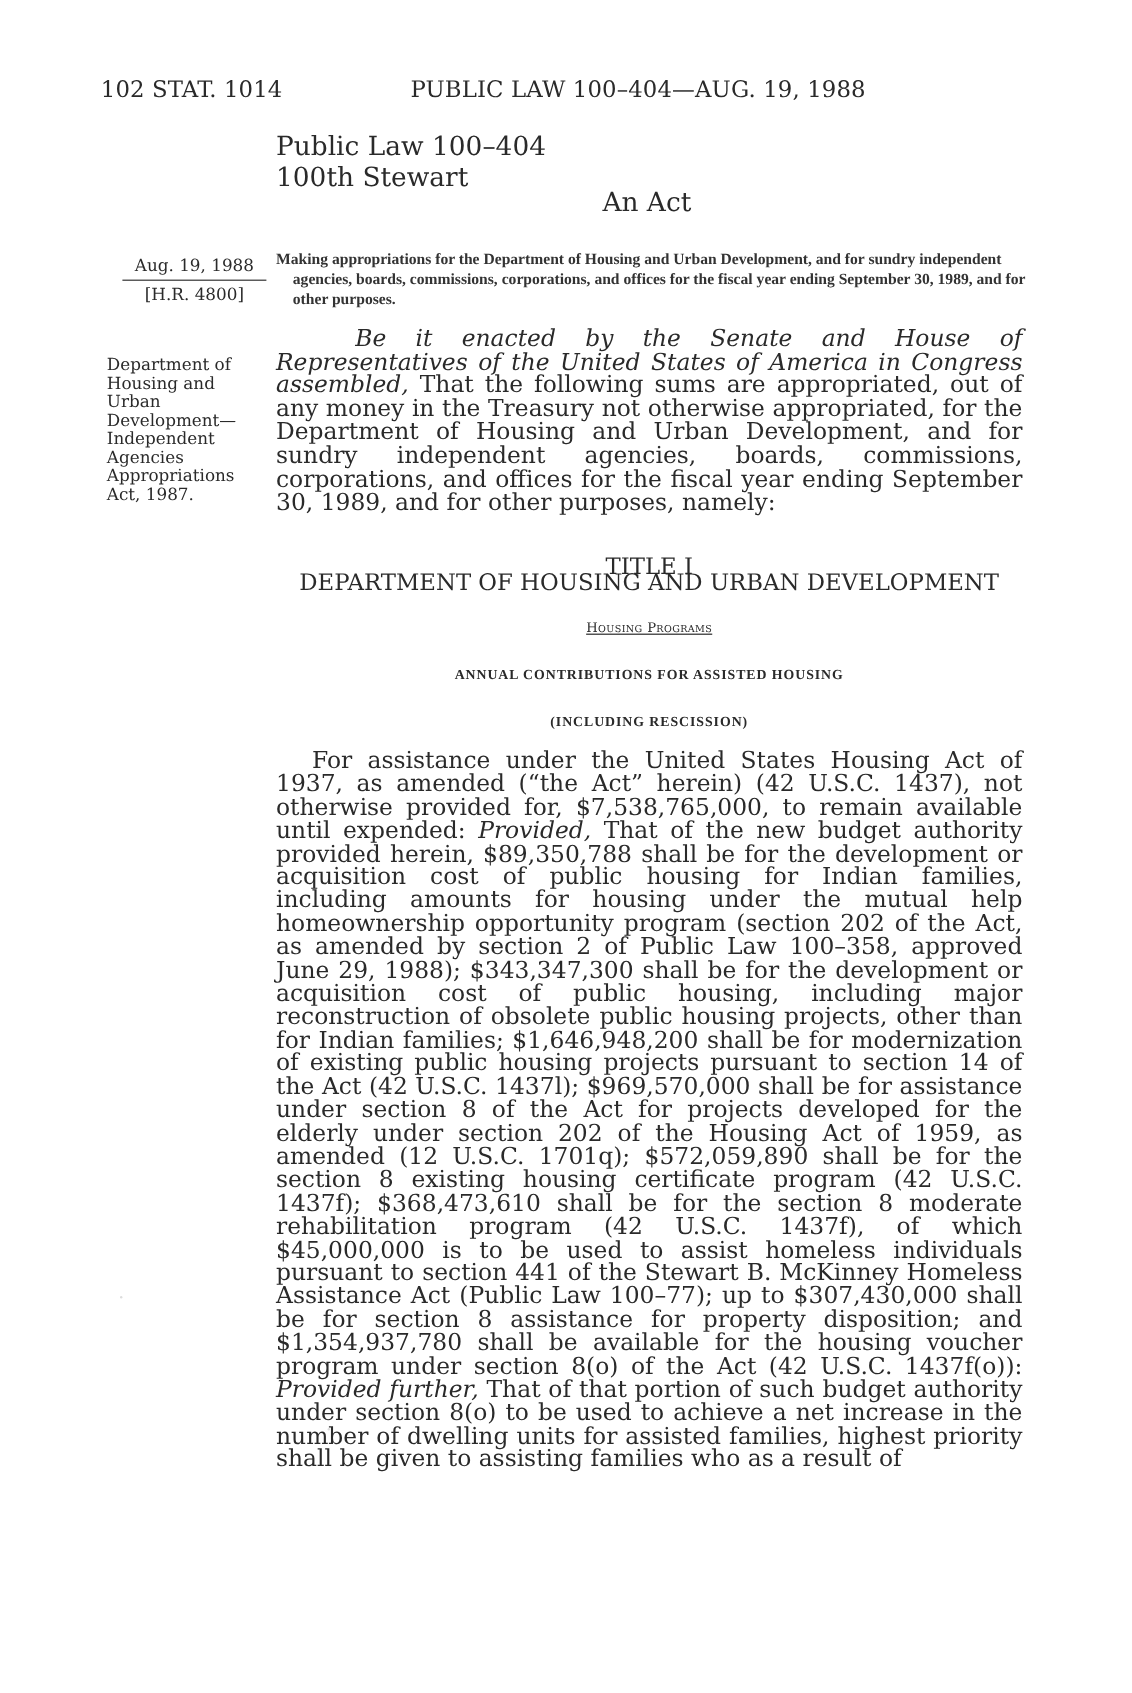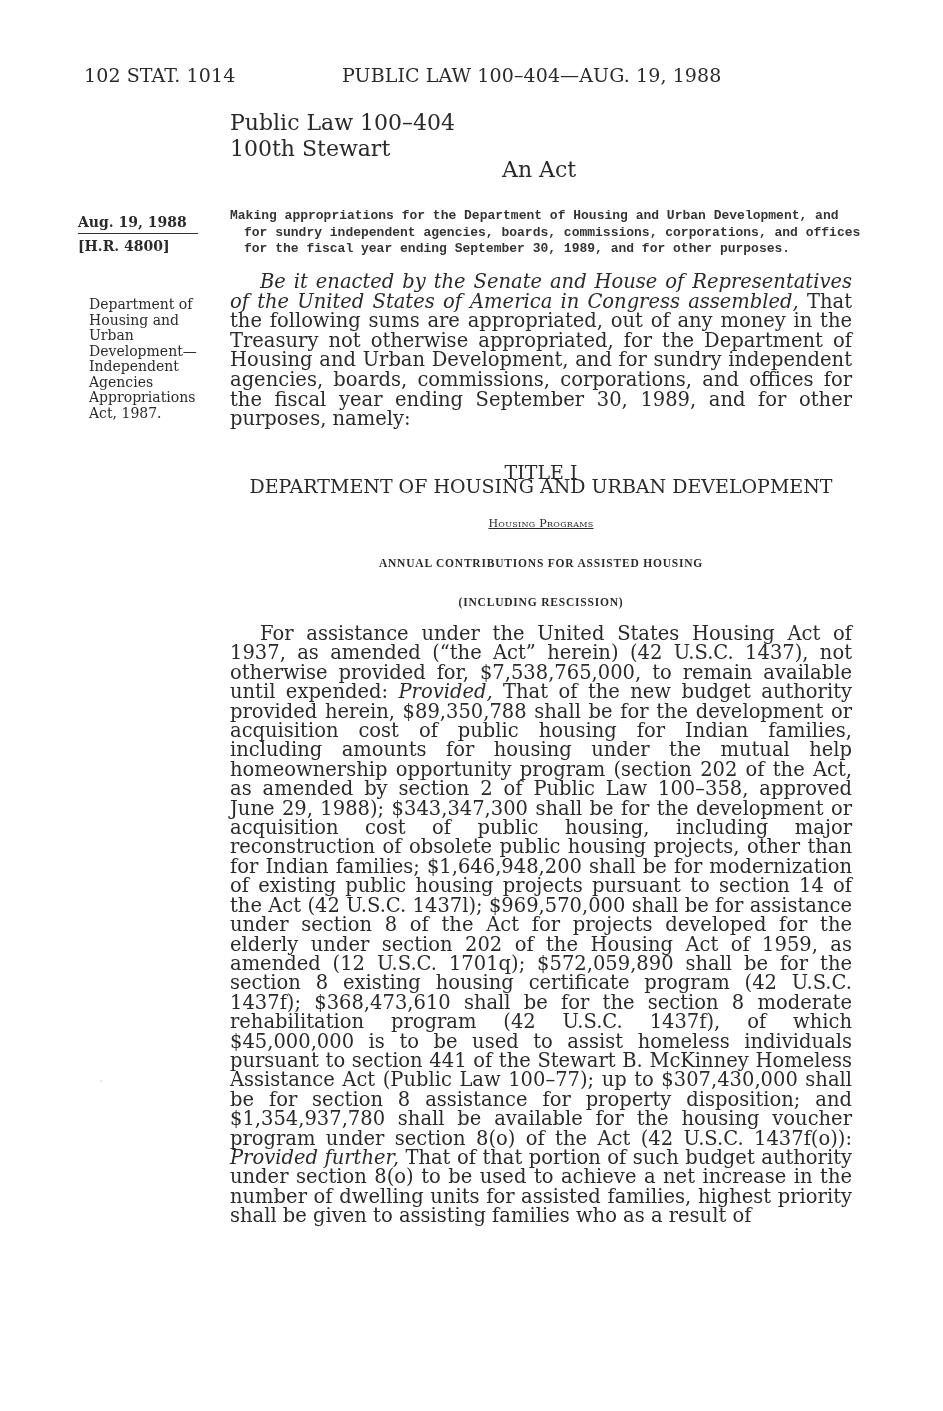--- a/index.html
+++ b/index.html
@@ -19,40 +19,40 @@
   .running-head .stat { position: absolute; left: 0; top: 0; }
   .running-head .law { position: absolute; left: 258px; top: 0; white-space: nowrap; }
   .pl-title {
     position: absolute; left: 230px; top: 110px;
     font-size: 22px; line-height: 26px;
   }
   .an-act {
     position: absolute; left: 502px; top: 157px; font-size: 22px;
   }
   .margin-dates {
-    position: absolute; left: 78px; top: 213px; width: 120px;
-    font-size: 14px; line-height: 18px; font-weight: bold;
+    position: absolute; left: 102px; top: 213px; width: 120px;
+    text-align: center; font-size: 14px; line-height: 18px;
   }
   .margin-dates .date { border-bottom: 1px solid #333; padding-bottom: 2px; margin-bottom: 3px; }
   .purpose {
     position: absolute; left: 230px; top: 208px; width: 622px;
-    font-family: Liberation Mono, monospace;
+    font-family: Liberation Serif, serif;
     font-size: 13px; line-height: 16.5px; font-weight: bold; color: #333;
     padding-left: 14px; text-indent: -14px;
   }
   .margin-note {
     position: absolute; left: 89px; top: 297px; width: 115px;
     font-size: 14px; line-height: 15.5px;
   }
   .enacting {
     position: absolute; left: 230px; top: 272px; width: 622px;
     font-size: 19.5px; line-height: 19.6px; text-align: justify;
     text-indent: 30px;
   }
-  .enacting em { font-style: italic; }
+  .enacting em { font-style: italic; margin-left: 36px; }
   .center-head { position: absolute; left: 230px; width: 622px; text-align: center; }
   .title1 { top: 433px; font-size: 19px; margin-top: 28px; }
   .dept { top: 475px; font-size: 19px; }
   .programs { top: 517px; font-size: 11px; font-variant: small-caps; letter-spacing: 0.3px; text-decoration: underline; }
   .annual { top: 557px; font-size: 11.5px; font-weight: bold; letter-spacing: 0.8px; font-family: "Liberation Serif", serif; }
   .rescission { top: 596px; font-size: 11.5px; font-weight: bold; letter-spacing: 0.8px; font-family: "Liberation Serif", serif; }
   .body-para {
     position: absolute; left: 230px; top: 624px; width: 622px;
     font-size: 19.5px; line-height: 19.4px; text-align: justify;
     text-indent: 30px;

